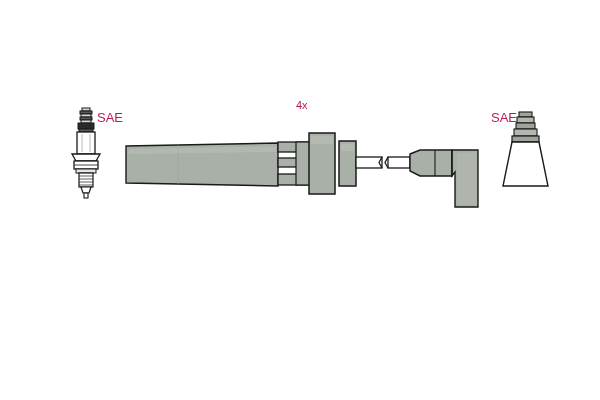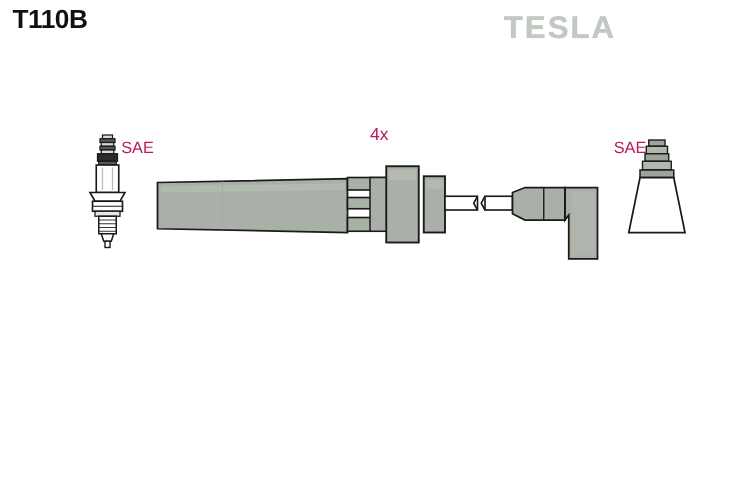--- a/index.html
+++ b/index.html
@@ -66,31 +66,29 @@
   
   .dlabel {
     position: absolute;
     font-family: "Liberation Sans", sans-serif;
     color: #be185d;
     line-height: 1;
     white-space: nowrap;
   }
   #label-sae-left  { left: 97px;  top: 111px; font-size: 13px; }
   #label-sae-right { left: 491px; top: 111px; font-size: 13px; }
-  #label-qty       { left: 296px; top: 100px; font-size: 14px; }
+  #label-qty       { left: 296px; top: 100px; font-size: 11px; }
 </style>
 </head>
 <body>
 
 <div id="sheet">
 
-  <div id="part-title">T110B</div>
 
 
-  <div id="brand-logo">TESLA</div>
 
   <svg id="diagram" viewBox="0 0 600 400">
 
     <g>
 
       <rect x="82" y="108" width="8" height="3" fill="#d8dad6" stroke="#1a1a1a" stroke-width="1"></rect>
       <rect x="80" y="111" width="12" height="3" fill="#555a55" stroke="#1a1a1a" stroke-width="1"></rect>
       <rect x="81" y="114" width="10" height="3" fill="#d8dad6" stroke="#1a1a1a" stroke-width="1"></rect>
       <rect x="80" y="117" width="12" height="3" fill="#555a55" stroke="#1a1a1a" stroke-width="1"></rect>
       <rect x="81" y="120" width="10" height="3" fill="#d8dad6" stroke="#1a1a1a" stroke-width="1"></rect>

